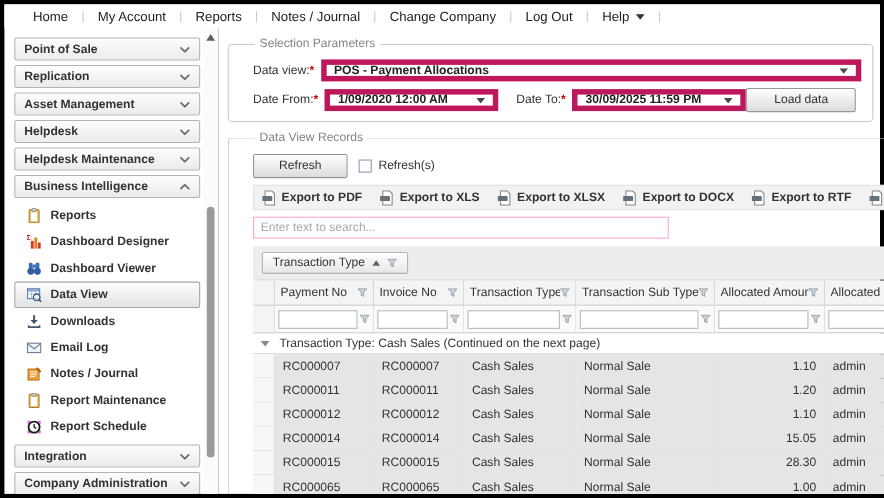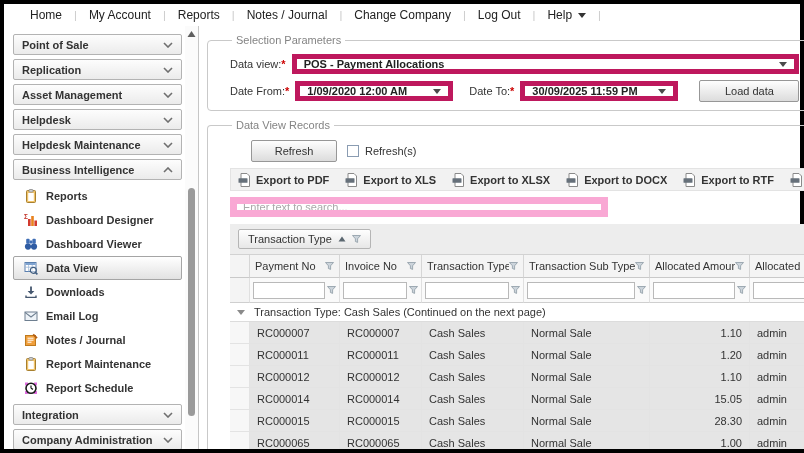--- a/index.html
+++ b/index.html
@@ -36,31 +36,31 @@
   legend { font-size:11px; color:#848484; padding:0 4px; margin-left:2px; }
   .fs-params { flex:none; }
   .fs-records { flex:1; margin-top:8px; display:flex; flex-direction:column; min-height:0; overflow:hidden; border-bottom:none; border-radius:4px 4px 0 0; padding-bottom:0; }
 
   .frow { display:flex; align-items:center; margin-top:5px; height:22px; }
   .flabel { font-size:11px; font-weight:400; color:#333; white-space:nowrap; }
   .req { color:#cc0000; font-weight:700; font-size:11px; margin-right:6px; }
   .combo { height:20px; border:5px solid #be185d; background:#fff; display:flex; align-items:center; justify-content:space-between; padding:0 7px; font-size:11px; font-weight:700; color:#222; cursor:pointer; }
   .combo.grow { flex:1; }
   .combo.date { width:158px; }
-  .btn { height:22px; border:1px solid #979797; border-radius:2px; background:linear-gradient(#fefefe,#dcdcdc); font-size:11px; color:#333; display:flex; align-items:center; justify-content:center; cursor:pointer; font-family:inherit;margin-left:21px; }
+  .btn { height:22px; border:1px solid #979797; border-radius:2px; background:linear-gradient(#fefefe,#dcdcdc); font-size:11px; color:#333; display:flex; align-items:center; justify-content:center; cursor:pointer; font-family:inherit; }
   .btn-load { width:100px; }
 
   
   .refresh-row { display:flex; align-items:center; margin-top:6px; height:24px; gap:10px; }
   .btn-refresh { width:86px; }
   .checkbox { width:12px; height:12px; border:1px solid #8a9cb2; background:#fff; display:inline-block; }
   .chk-label { font-size:11px; color:#333; }
   .export-bar { height:23px; margin-top:5px; background:#f2f2f2; border:1px solid #e3e3e3; display:flex; align-items:center; gap:16px; padding:0 7px; }
   .export-btn { display:flex; align-items:center; gap:5px; font-size:11px; font-weight:700; color:#333; cursor:pointer; white-space:nowrap; }
-  .search-input { width:378px; height:20px; margin-top:6px; border:7px solid #f9a8d4; font-size:11px; padding:0 6px; color:#333; font-family:inherit; }
+  .search-input { width:378px; height:20px; margin-top:6px; border:1px solid #f9a8d4; font-size:11px; padding:0 6px; color:#333; font-family:inherit; }
   .search-input::placeholder { color:#a9a9a9; }
   .group-panel { height:30px; margin-top:7px; background:#ededed; display:flex; align-items:center; padding:0 8px; }
   .group-chip { height:20px; border:1px solid #b5b5b5; border-radius:2px; background:linear-gradient(#fefefe,#e7e7e7); display:flex; align-items:center; gap:6px; padding:0 9px; font-size:11px; color:#333; cursor:pointer; }
 
   
   .grid { flex:1; overflow:hidden; border-top:1px solid #d2d2d2; }
   .g-cols { display:grid; grid-template-columns:20px 90px 82px 102px 126px 100px minmax(42px,1fr); }
   .h-cell { height:23px; background:#f4f4f4; border-right:1px solid #d6d6d6; border-bottom:1px solid #c9c9c9;
     display:flex; align-items:center; justify-content:space-between; padding:0 5px; font-size:11px; color:#333; cursor:pointer; overflow:hidden; white-space:nowrap; }
   .h-left { display:flex; align-items:center; gap:4px; overflow:hidden; }

